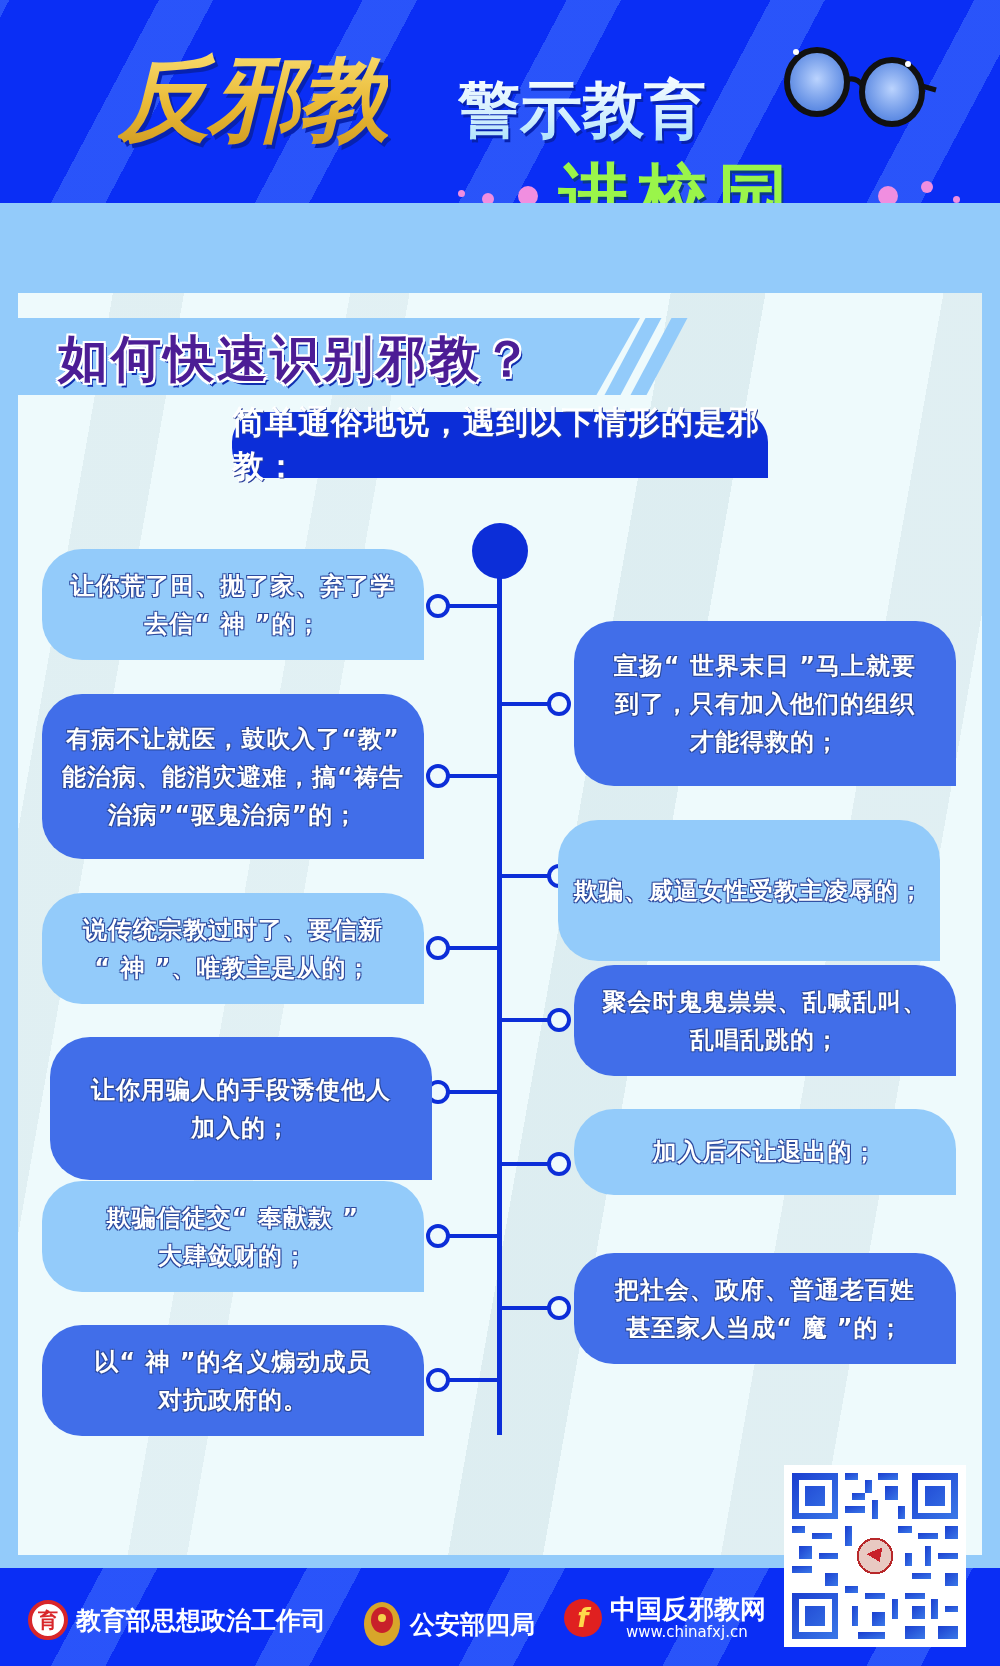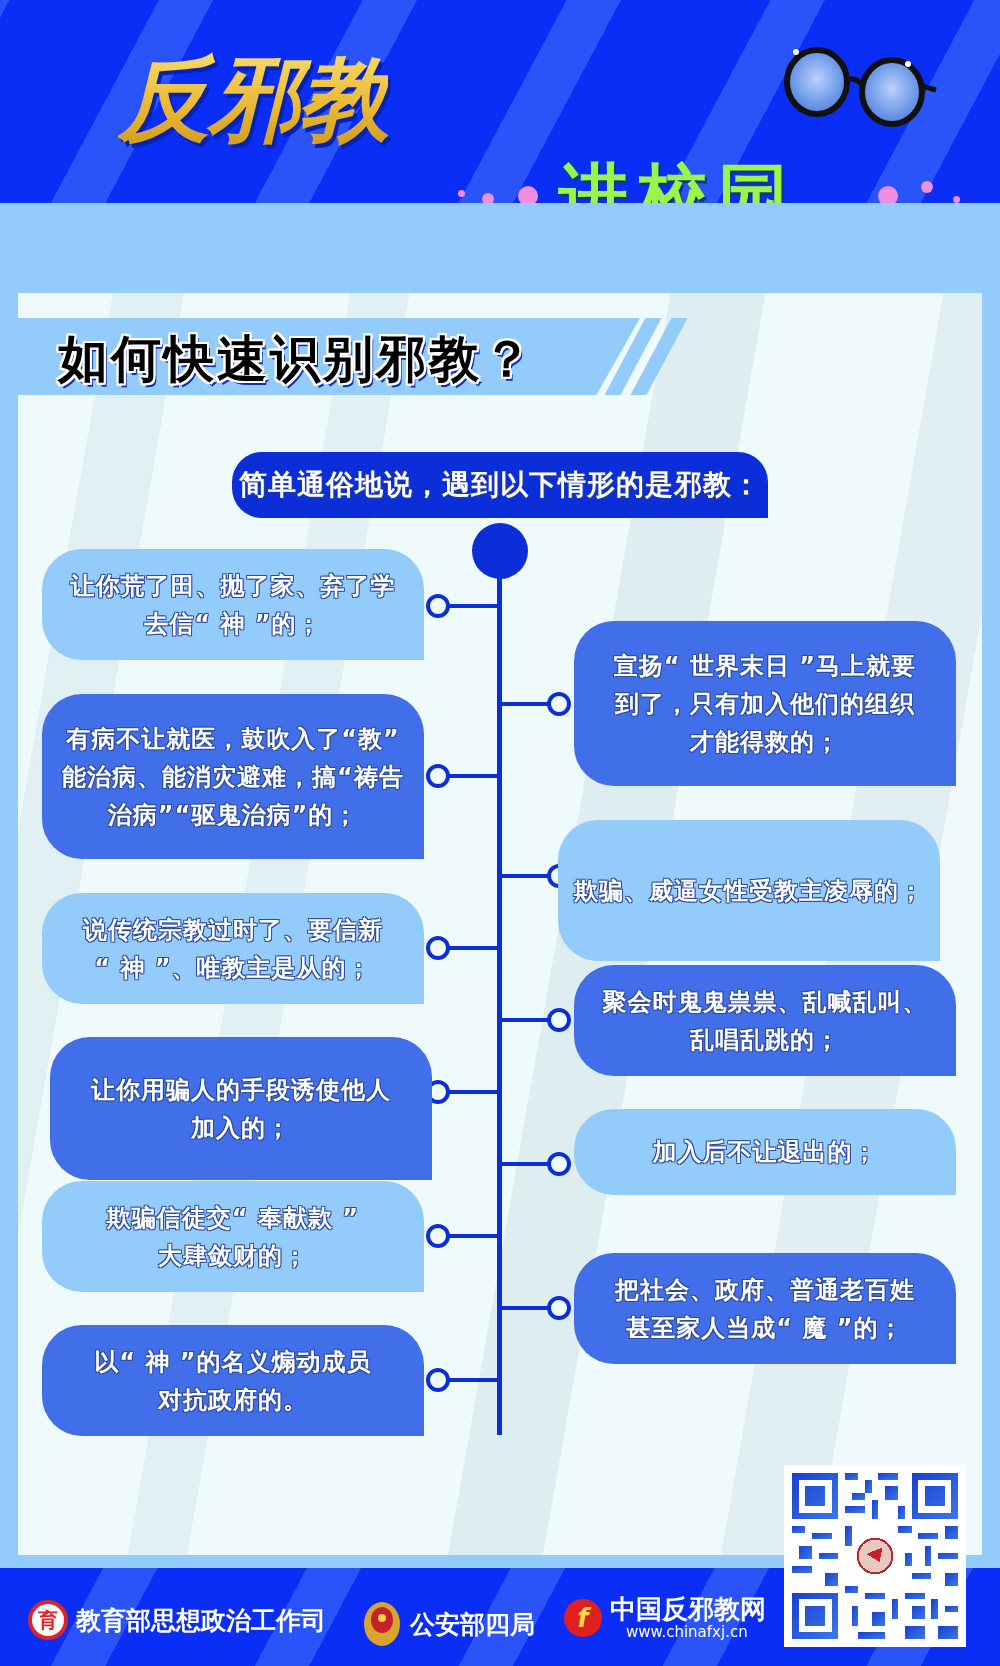--- a/index.html
+++ b/index.html
@@ -54,30 +54,30 @@
       position: absolute; left: 18px; top: 318px; width: 622px; height: 77px;
       background: #93cbfa;
       clip-path: polygon(0 0, 100% 0, 93% 100%, 0 100%);
     }
     .banner-stripe {
       position: absolute; top: 318px; width: 16px; height: 77px; background: #93cbfa;
       transform: skewX(-28deg);
     }
     .section-title {
       position: absolute; left: 58px; top: 326px;
-      font-size: 50px; font-weight: bold; color: #000000; letter-spacing: 3px;
+      font-size: 50px; font-weight: bold; color: #4c1d95; letter-spacing: 3px;
       -webkit-text-stroke: 0px;
       text-shadow: 2px 0 0 #fff, -2px 0 0 #fff, 0 2px 0 #fff, 0 -2px 0 #fff, 2px 2px 0 #fff, -2px -2px 0 #fff, 2px -2px 0 #fff, -2px 2px 0 #fff, 3px 4px 0 #1030b0;
     }
     .intro-pill {
-      position: absolute; left: 232px; top: 452px; width: 536px; height: 66px;
+      position: absolute; left: 232px; top: 412px; width: 536px; height: 66px;
       background: #0c2ed8;
       border-radius: 30px 30px 0 30px;
       display: flex; align-items: center; justify-content: center;
-      color: #fff; font-size: 28px; font-weight: bold; letter-spacing: 1px;
+      color: #fff; font-size: 32px; font-weight: bold; letter-spacing: 1px;
       text-shadow: 1px 1px 0 #2a3e9a;
     }
     .tl-line { position: absolute; left: 497px; top: 550px; width: 5px; height: 885px; background: #0c2ed8; }
     .tl-top { position: absolute; left: 472px; top: 523px; width: 56px; height: 56px; border-radius: 50%; background: #0c2ed8; }
     .branch { position: absolute; height: 4px; background: #0c2ed8; }
     .node {
       position: absolute; width: 24px; height: 24px; border-radius: 50%;
       background: #eefafc; border: 4px solid #0c2ed8;
     }
     .card {
@@ -102,20 +102,21 @@
     .logo-circle { border-radius: 50%; display: flex; align-items: center; justify-content: center; }
     .qr {
       position: absolute; left: 784px; top: 1465px; width: 182px; height: 182px; background: #fff; padding: 8px;
     }
   </style>
 </head>
 <body>
 
 <div class="header">
   <div class="title-big">反邪教</div>
+  <div class="title-mid">警示教育</div>
   <div class="title-green">进校园</div>
   <div class="dot" style="left:458px;top:190px;width:7px;height:7px;"></div>
   <div class="dot" style="left:482px;top:193px;width:12px;height:12px;"></div>
   <div class="dot" style="left:518px;top:186px;width:20px;height:20px;"></div>
   <div class="dot" style="left:878px;top:186px;width:20px;height:20px;"></div>
   <div class="dot" style="left:921px;top:181px;width:12px;height:12px;"></div>
   <div class="dot" style="left:953px;top:196px;width:7px;height:7px;"></div>
   <svg class="glasses" viewBox="0 0 160 90">
     <defs>
       <radialGradient id="lens" cx="50%" cy="45%" r="60%">

